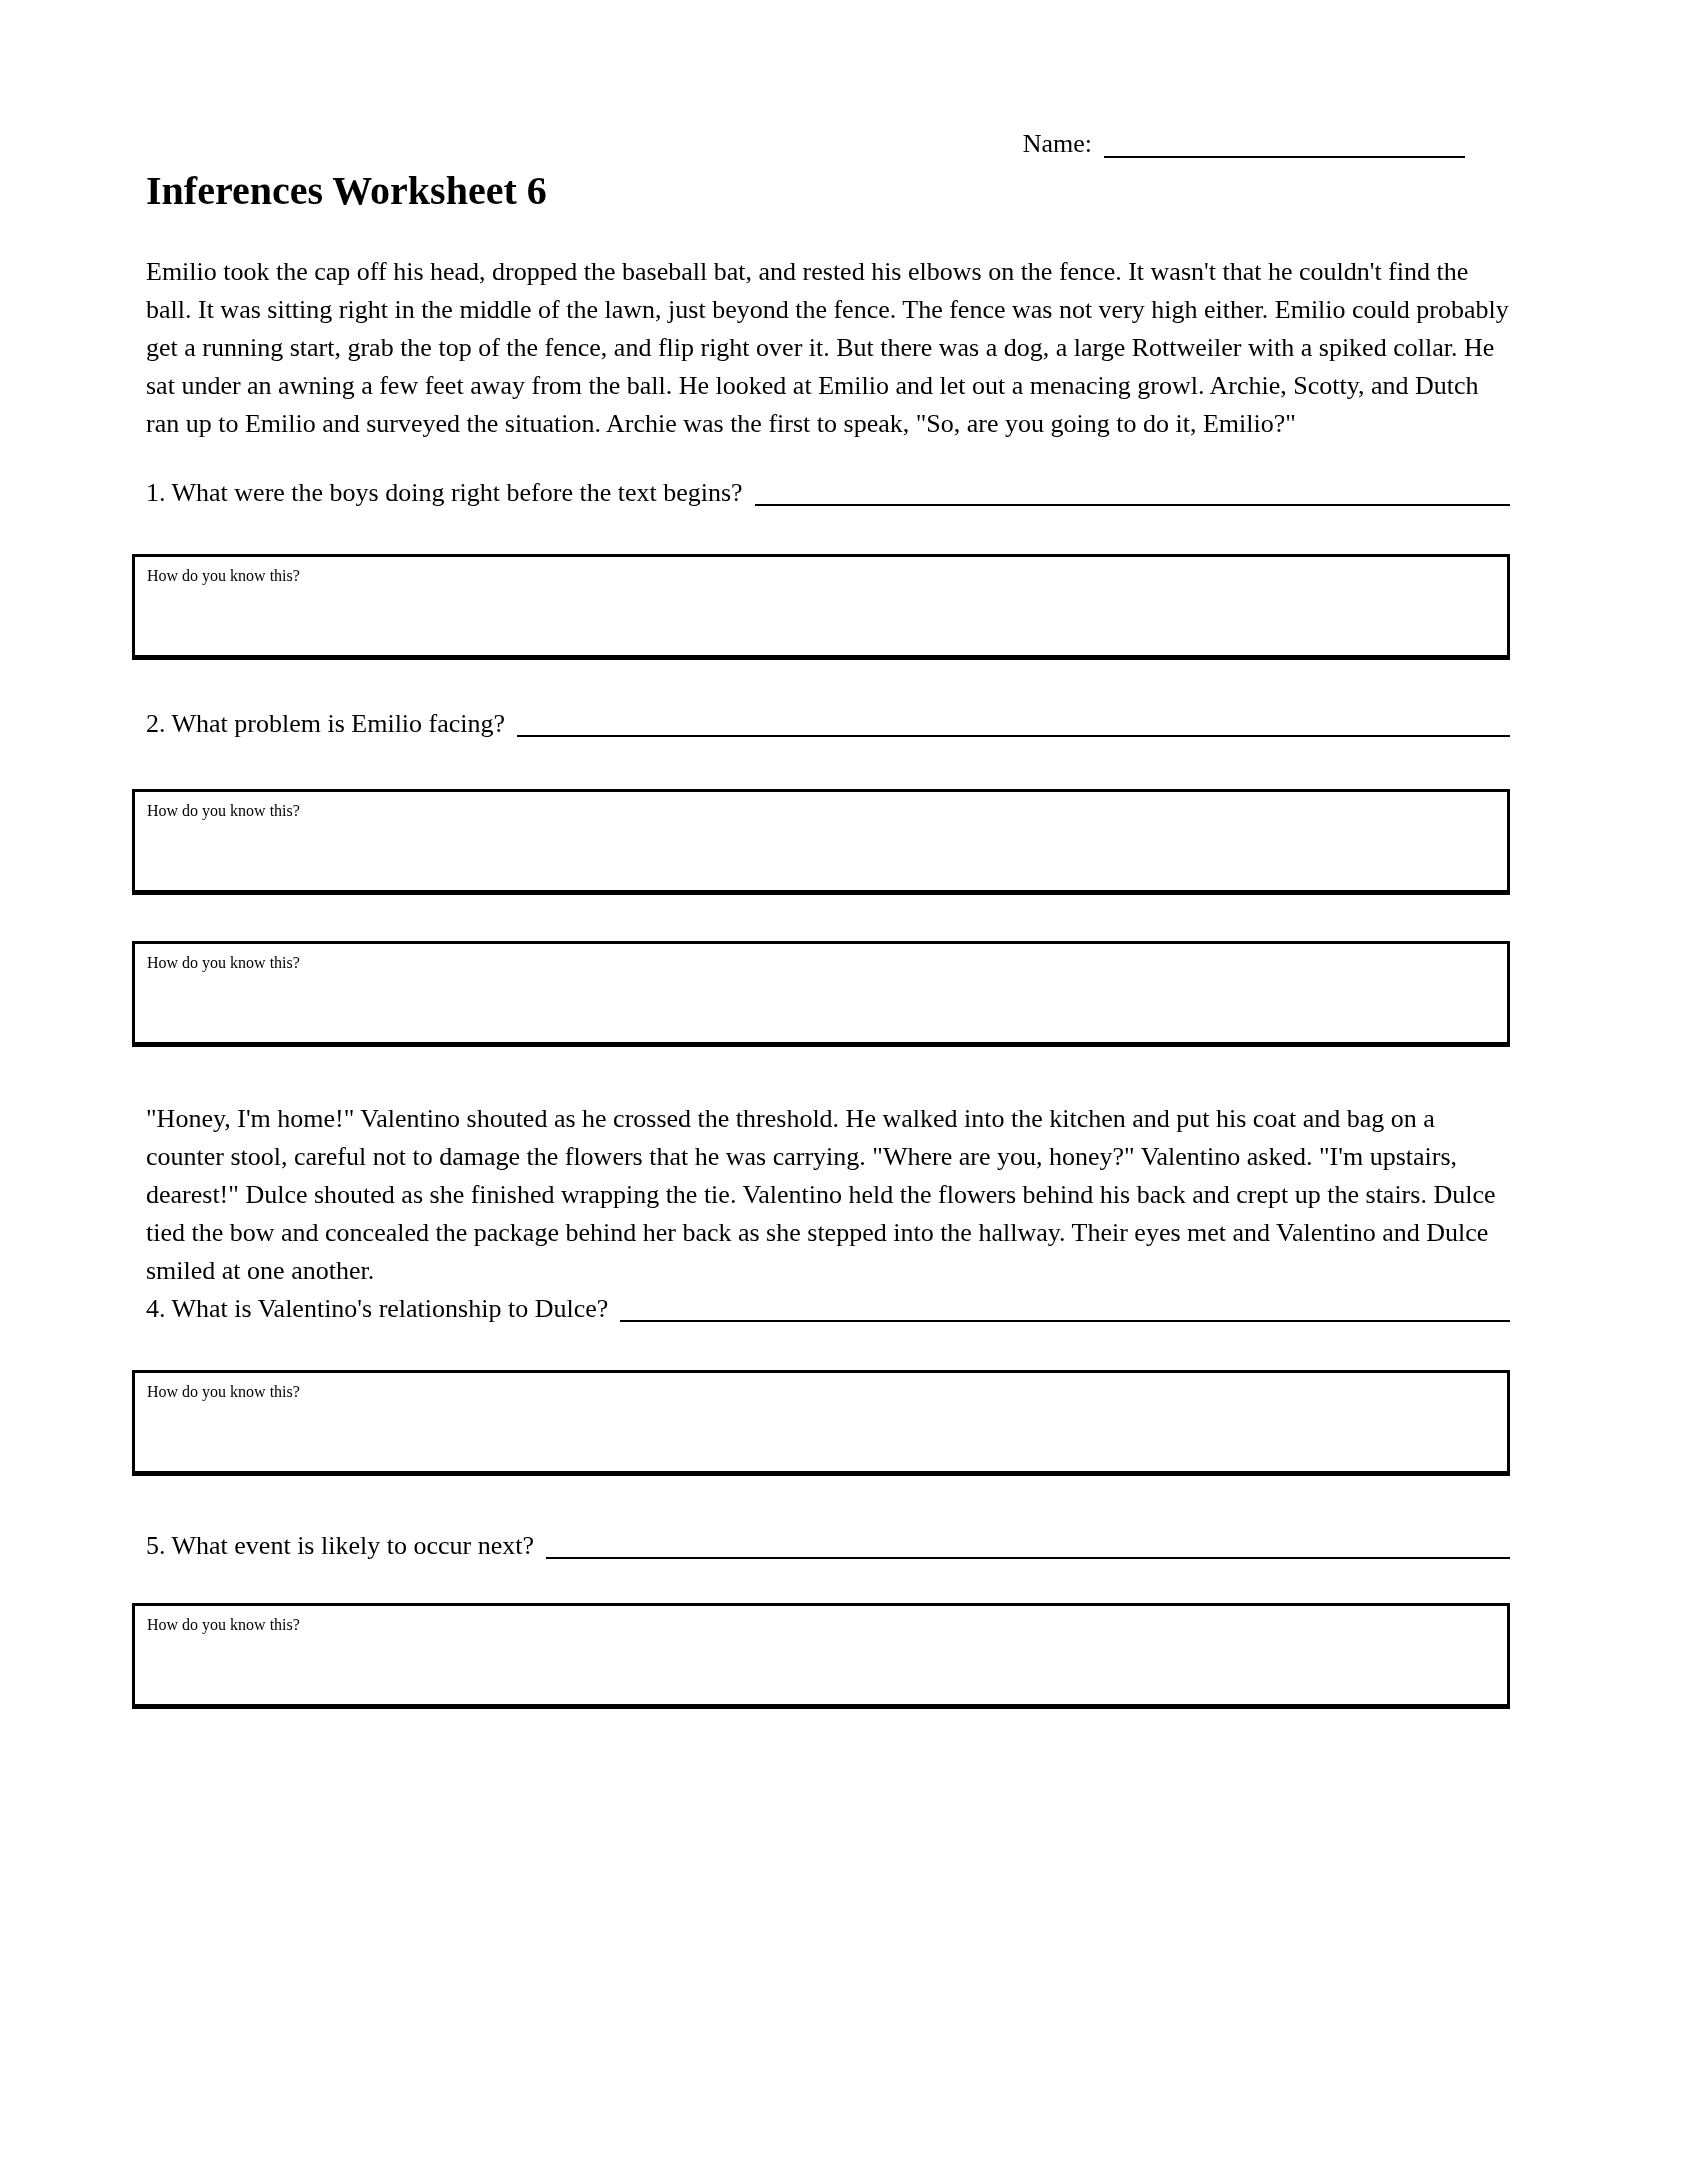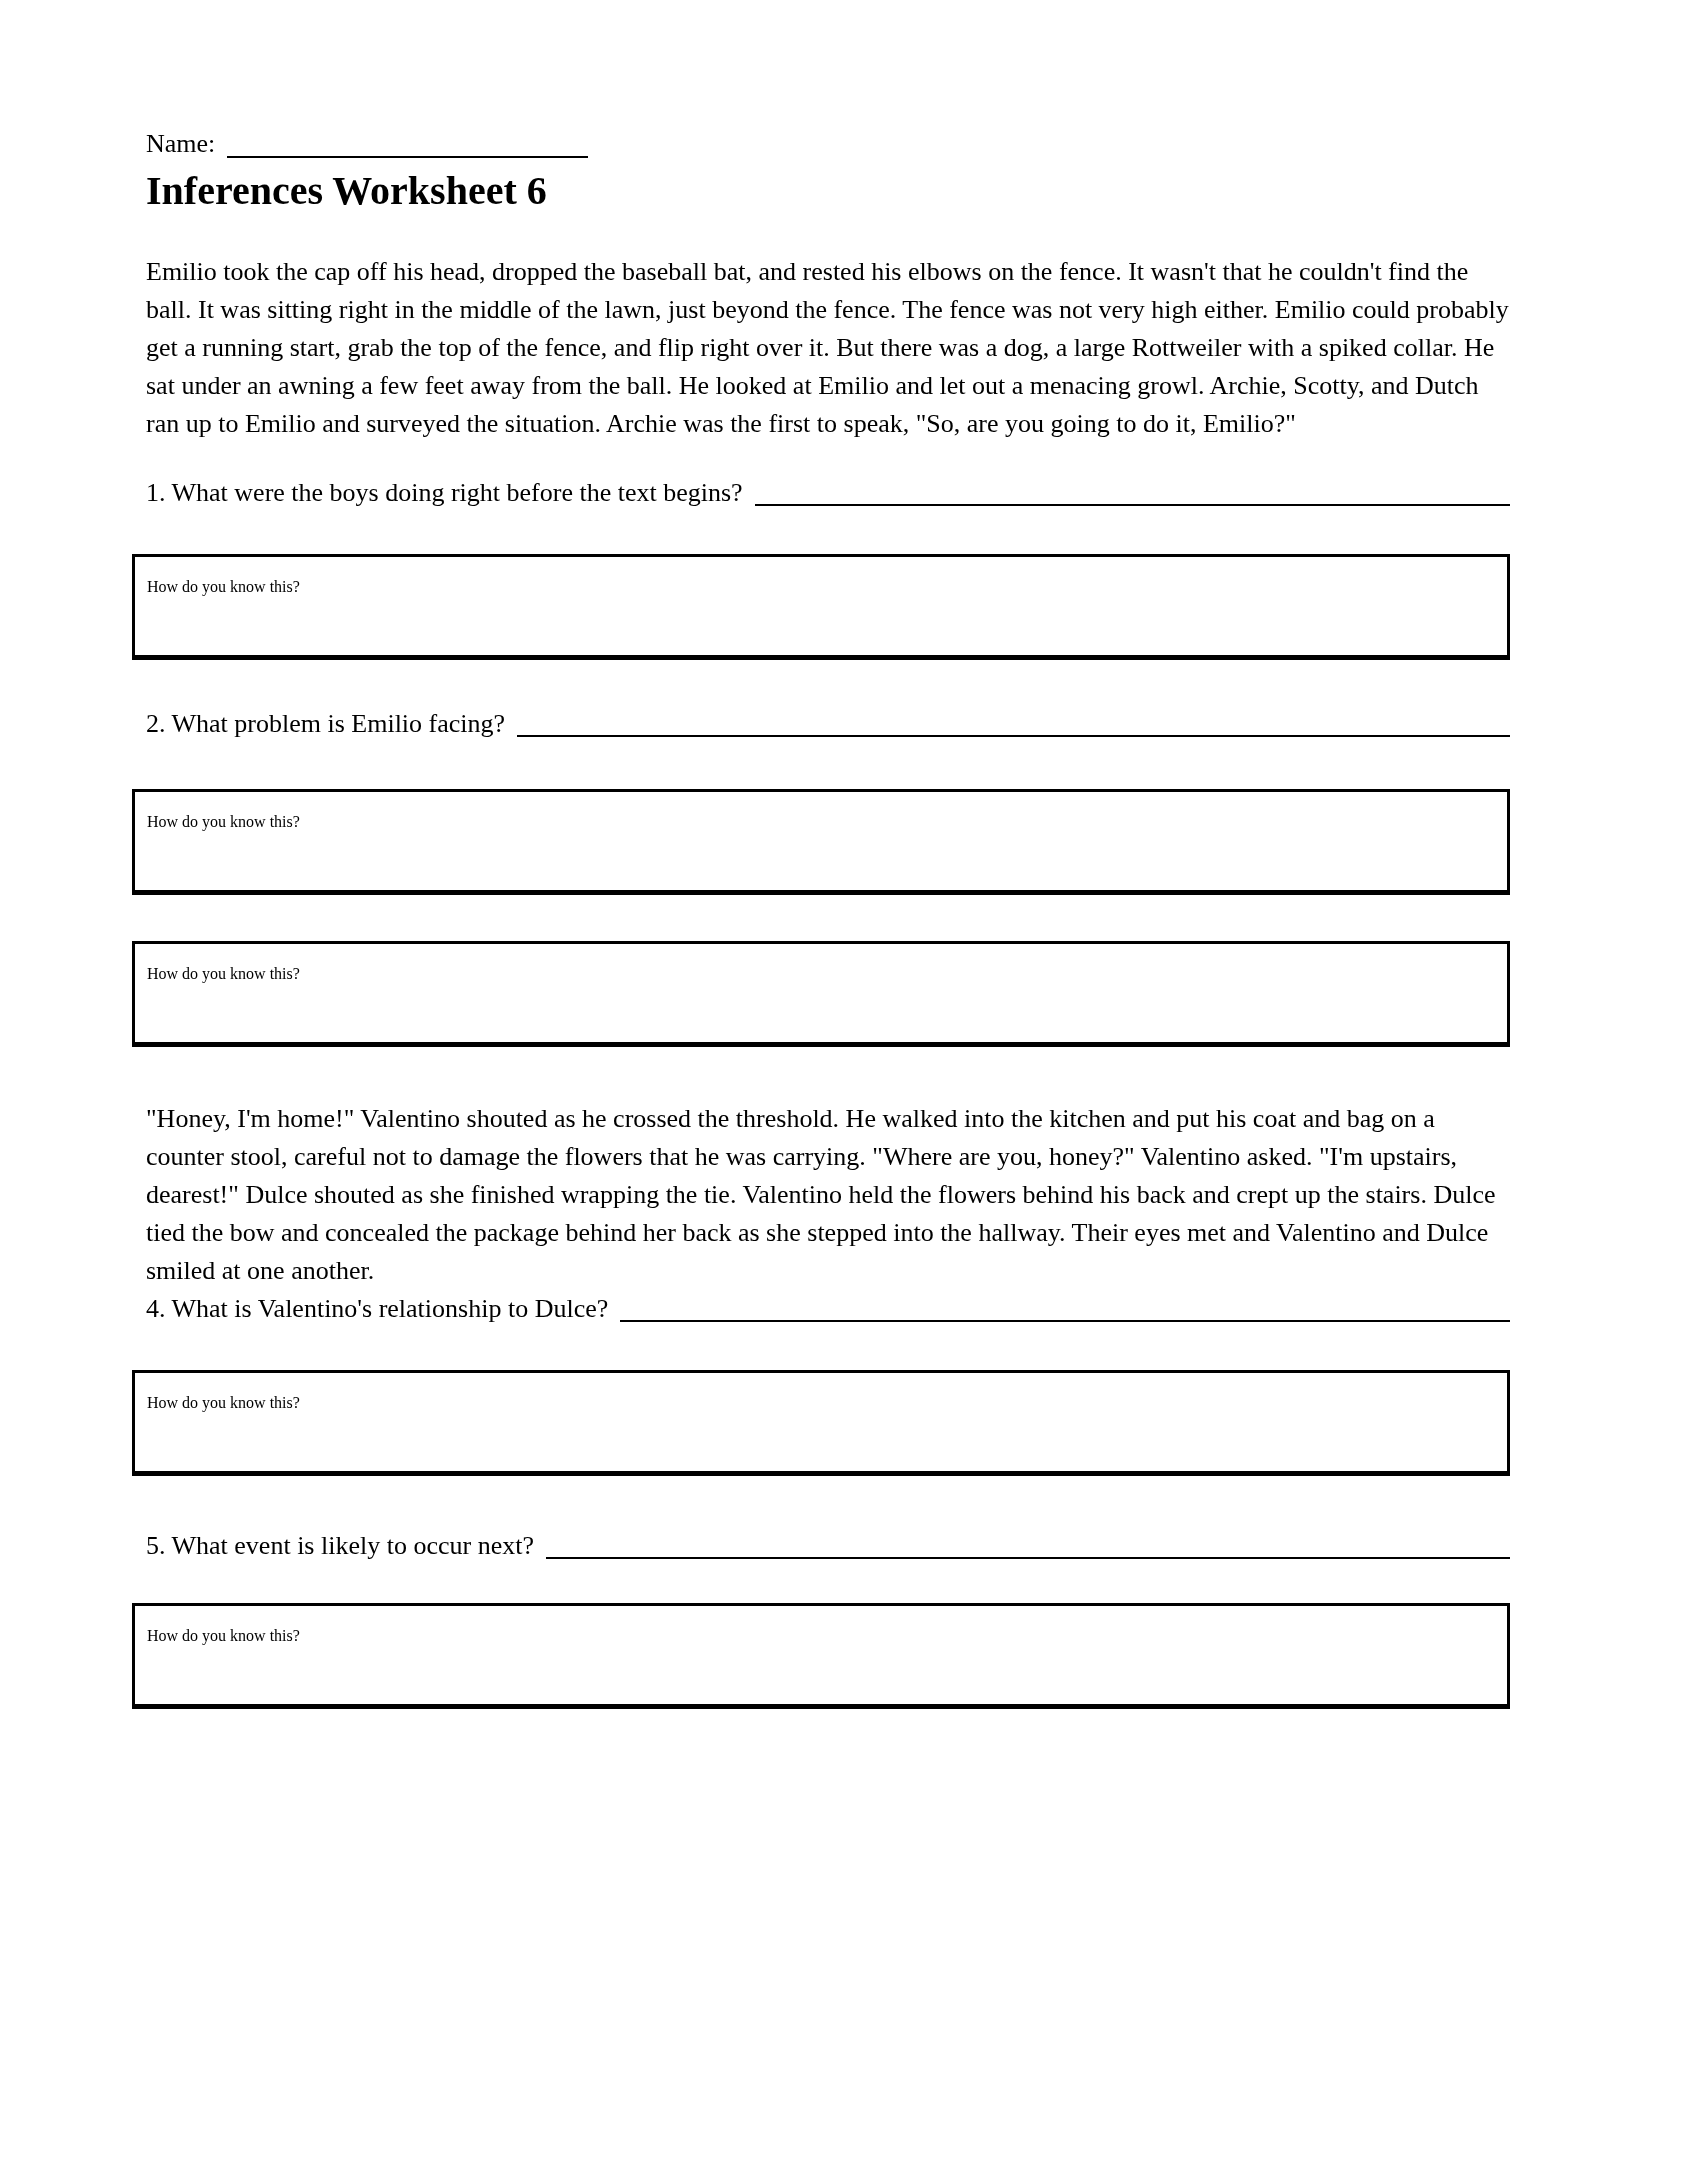--- a/index.html
+++ b/index.html
@@ -14,20 +14,21 @@
     box-sizing: border-box;
     background: #ffffff;
     color: #000000;
     font-family: "Liberation Serif", "DejaVu Serif", serif;
     padding: 125px 173px 0 146px;
     overflow: hidden;
   }
   
   .name-row {
     display: flex;
+    justify-content: flex-end;
     align-items: flex-end;
     height: 36px;
     font-size: 26px;
     line-height: 34px;
   }
   .name-line {
     width: 361px;
     margin-left: 12px;
     margin-right: 45px;
     border-bottom: 2px solid #000;
@@ -63,21 +64,21 @@
     margin-left: 12px;
     margin-bottom: 6px;
   }
   .answer-box {
     box-sizing: border-box;
     margin-left: -14px;
     width: calc(100% + 14px);
     height: 106px;
     border: 3px solid #000;
     border-bottom-width: 5px;
-    padding: 20px 10px 0 12px;
+    padding: 9px 10px 0 12px;
   }
   .box-prompt {
     font-size: 16px;
     line-height: 20px;
   }
 </style>
 </head>
 <body>
 
 <div class="sheet">

